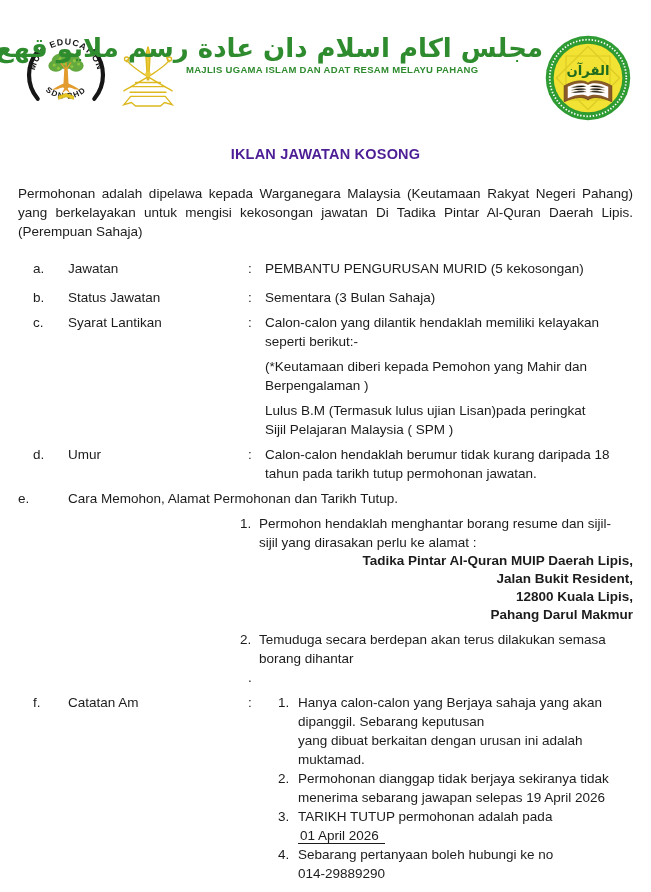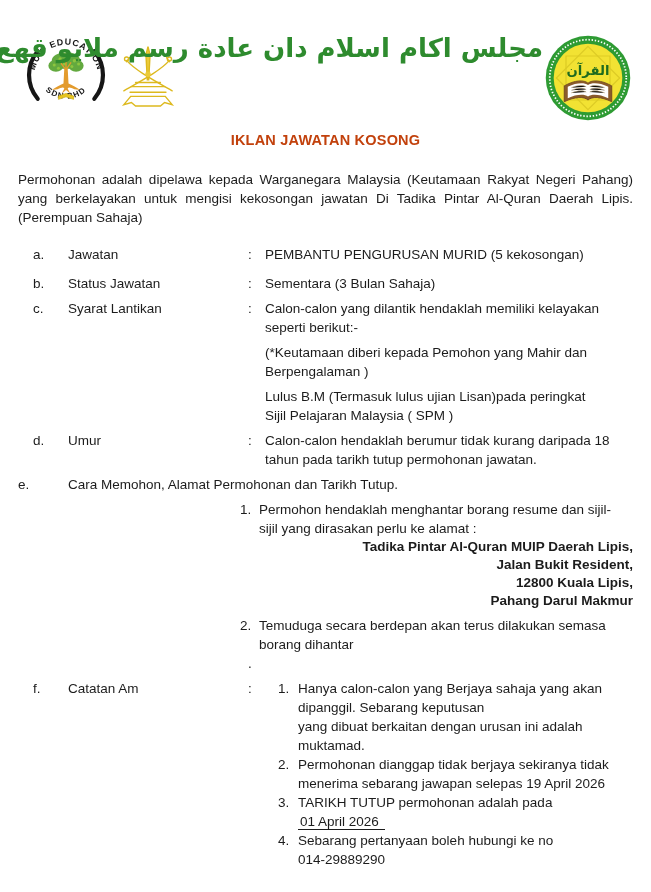--- a/index.html
+++ b/index.html
@@ -21,21 +21,21 @@
     font-size:26px;line-height:30px;font-weight:bold;
     color:#2e8b2e;direction:rtl;white-space:nowrap;
   }
   .org-name{
     font-size:9.5px;line-height:12px;font-weight:bold;
     color:#2e8b2e;letter-spacing:.3px;white-space:nowrap;margin-top:1px;
   }
   .logo-right{width:90px;height:88px;flex:0 0 auto;margin-top:1px;}
   .page-title{
     text-align:center;font-weight:bold;font-size:14.5px;
-    letter-spacing:.2px;margin-top:9px;color:#c2410c;
+    letter-spacing:.2px;margin-top:23px;color:#4c1d95;
   }
   
   .intro{margin-top:20px;text-align:justify;}
   .ml{white-space:pre-line;}
   .row{display:grid;grid-template-columns:50px 180px 17px 1fr;}
   .row .letter{padding-left:15px;}
   .row-e{display:grid;grid-template-columns:50px 1fr;}
   .mt18{margin-top:18px;}.mt10{margin-top:10px;}.mt6{margin-top:6px;}
   .para{margin-top:6px;}
   .elist{display:grid;grid-template-columns:19px 1fr;margin-left:222px;margin-top:6px;}
@@ -100,20 +100,21 @@
         <path d="M37 58 h36"></path>
         <path d="M31 64 h48"></path>
         <path d="M29 72 h52"></path>
         <path d="M30 78 L20 90 L31 87 L37 92 H73 L79 87 L90 90 L80 78 Z"></path>
       </g>
       <circle cx="55" cy="46" r="4" fill="#eccb3a"></circle>
     </svg>
 
     <div class="header-center">
       <div class="jawi">مجلس اكام اسلام دان عادة رسم ملايو قهع</div>
+      <div class="org-name">MAJLIS UGAMA ISLAM DAN ADAT RESAM MELAYU PAHANG</div>
     </div>
 
     <svg class="logo-right" viewBox="0 0 100 100">
       <circle cx="50" cy="50" r="48" fill="#2e9b33"></circle>
       <circle cx="50" cy="50" r="43.5" fill="none" stroke="#ffffff" stroke-width="2" stroke-dasharray="1.6 2"></circle>
       <circle cx="50" cy="50" r="39" fill="#f2e233"></circle>
       <g stroke="#ddcb25" stroke-width="1.4" fill="none">
         <polygon points="50,14 86,50 50,86 14,50"></polygon>
         <polygon points="25,25 75,25 75,75 25,75"></polygon>
       </g>

